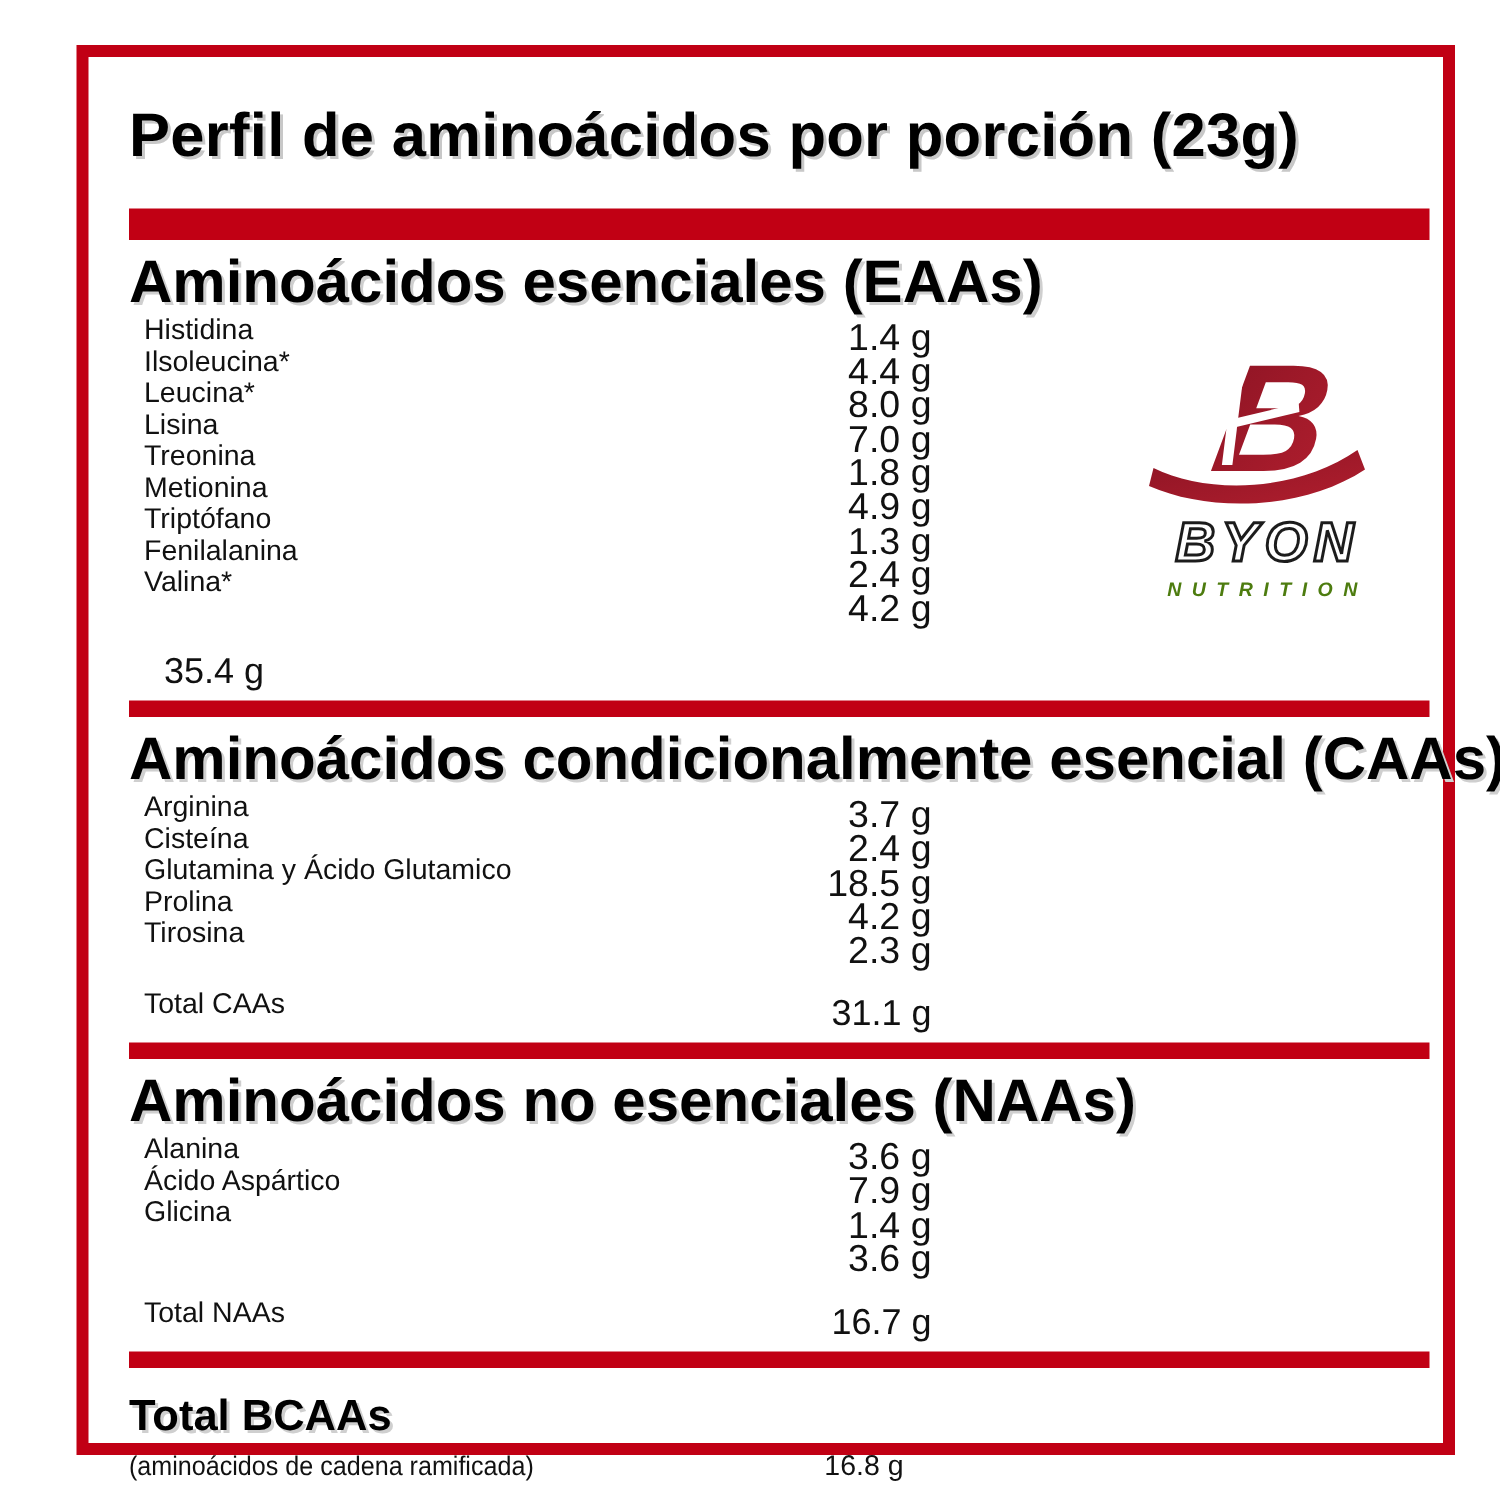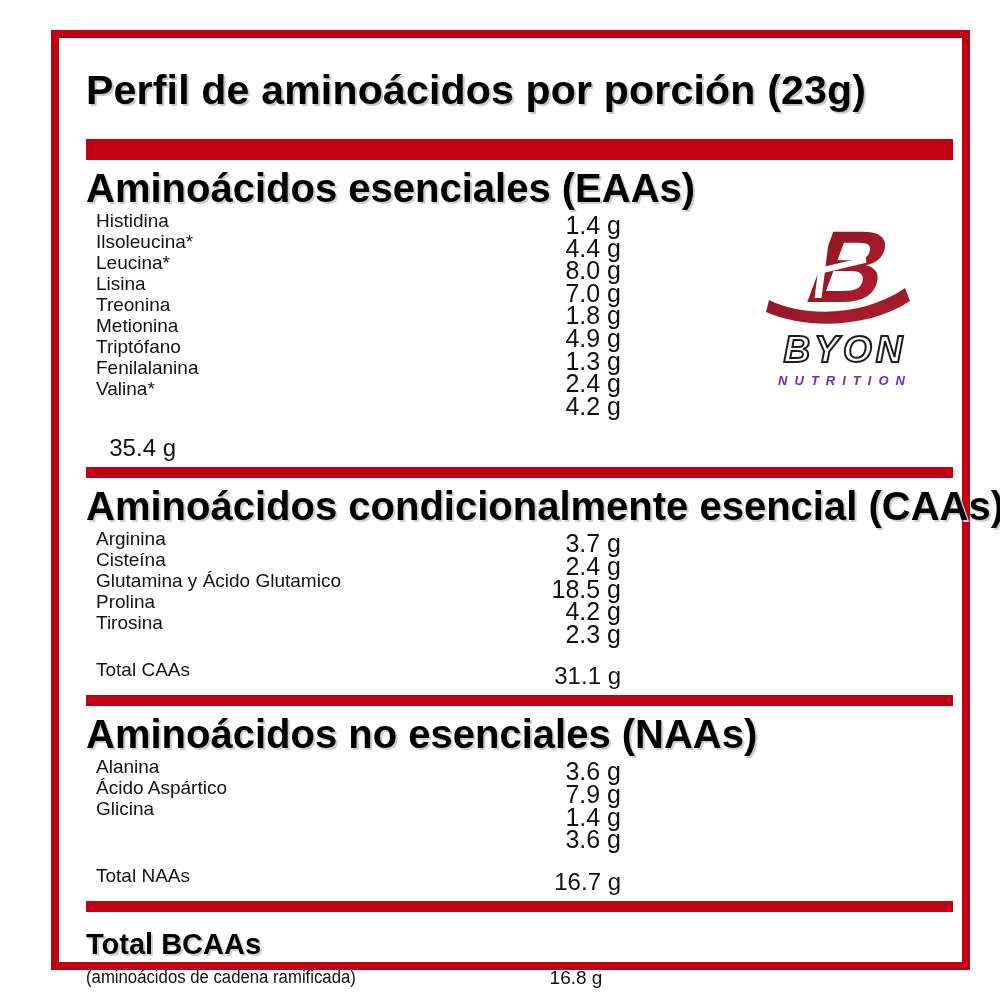--- a/index.html
+++ b/index.html
@@ -109,21 +109,21 @@
     white-space:nowrap;
   }
   .footer-value{
     width:90px;text-align:center;
     font-size:19px;line-height:21px;
   }
   
   .logo{
     position:absolute;
     left:650px;
-    top:176px;
+    top:188px;
     width:218px;
     text-align:center;
   }
   .logo-mark{display:block;margin:0 auto;}
   .logo-word{
     margin-top:4px;
     font-size:37px;
     font-weight:800;
     font-style:italic;
     letter-spacing:4px;
@@ -131,21 +131,21 @@
     -webkit-text-stroke:2px #1c1c1c;
     line-height:40px;
     white-space:nowrap;
   }
   .logo-sub{
     margin-top:3px;
     font-size:13px;
     font-style:italic;
     font-weight:600;
     letter-spacing:7px;
-    color:#6d28d9;
+    color:#4d7c0f;
     white-space:nowrap;
   }
 </style>
 </head>
 <body>
 
 <div class="frame">
   <div class="content">
 
     <div class="page-title">Perfil de aminoácidos por porción (23g)</div>

